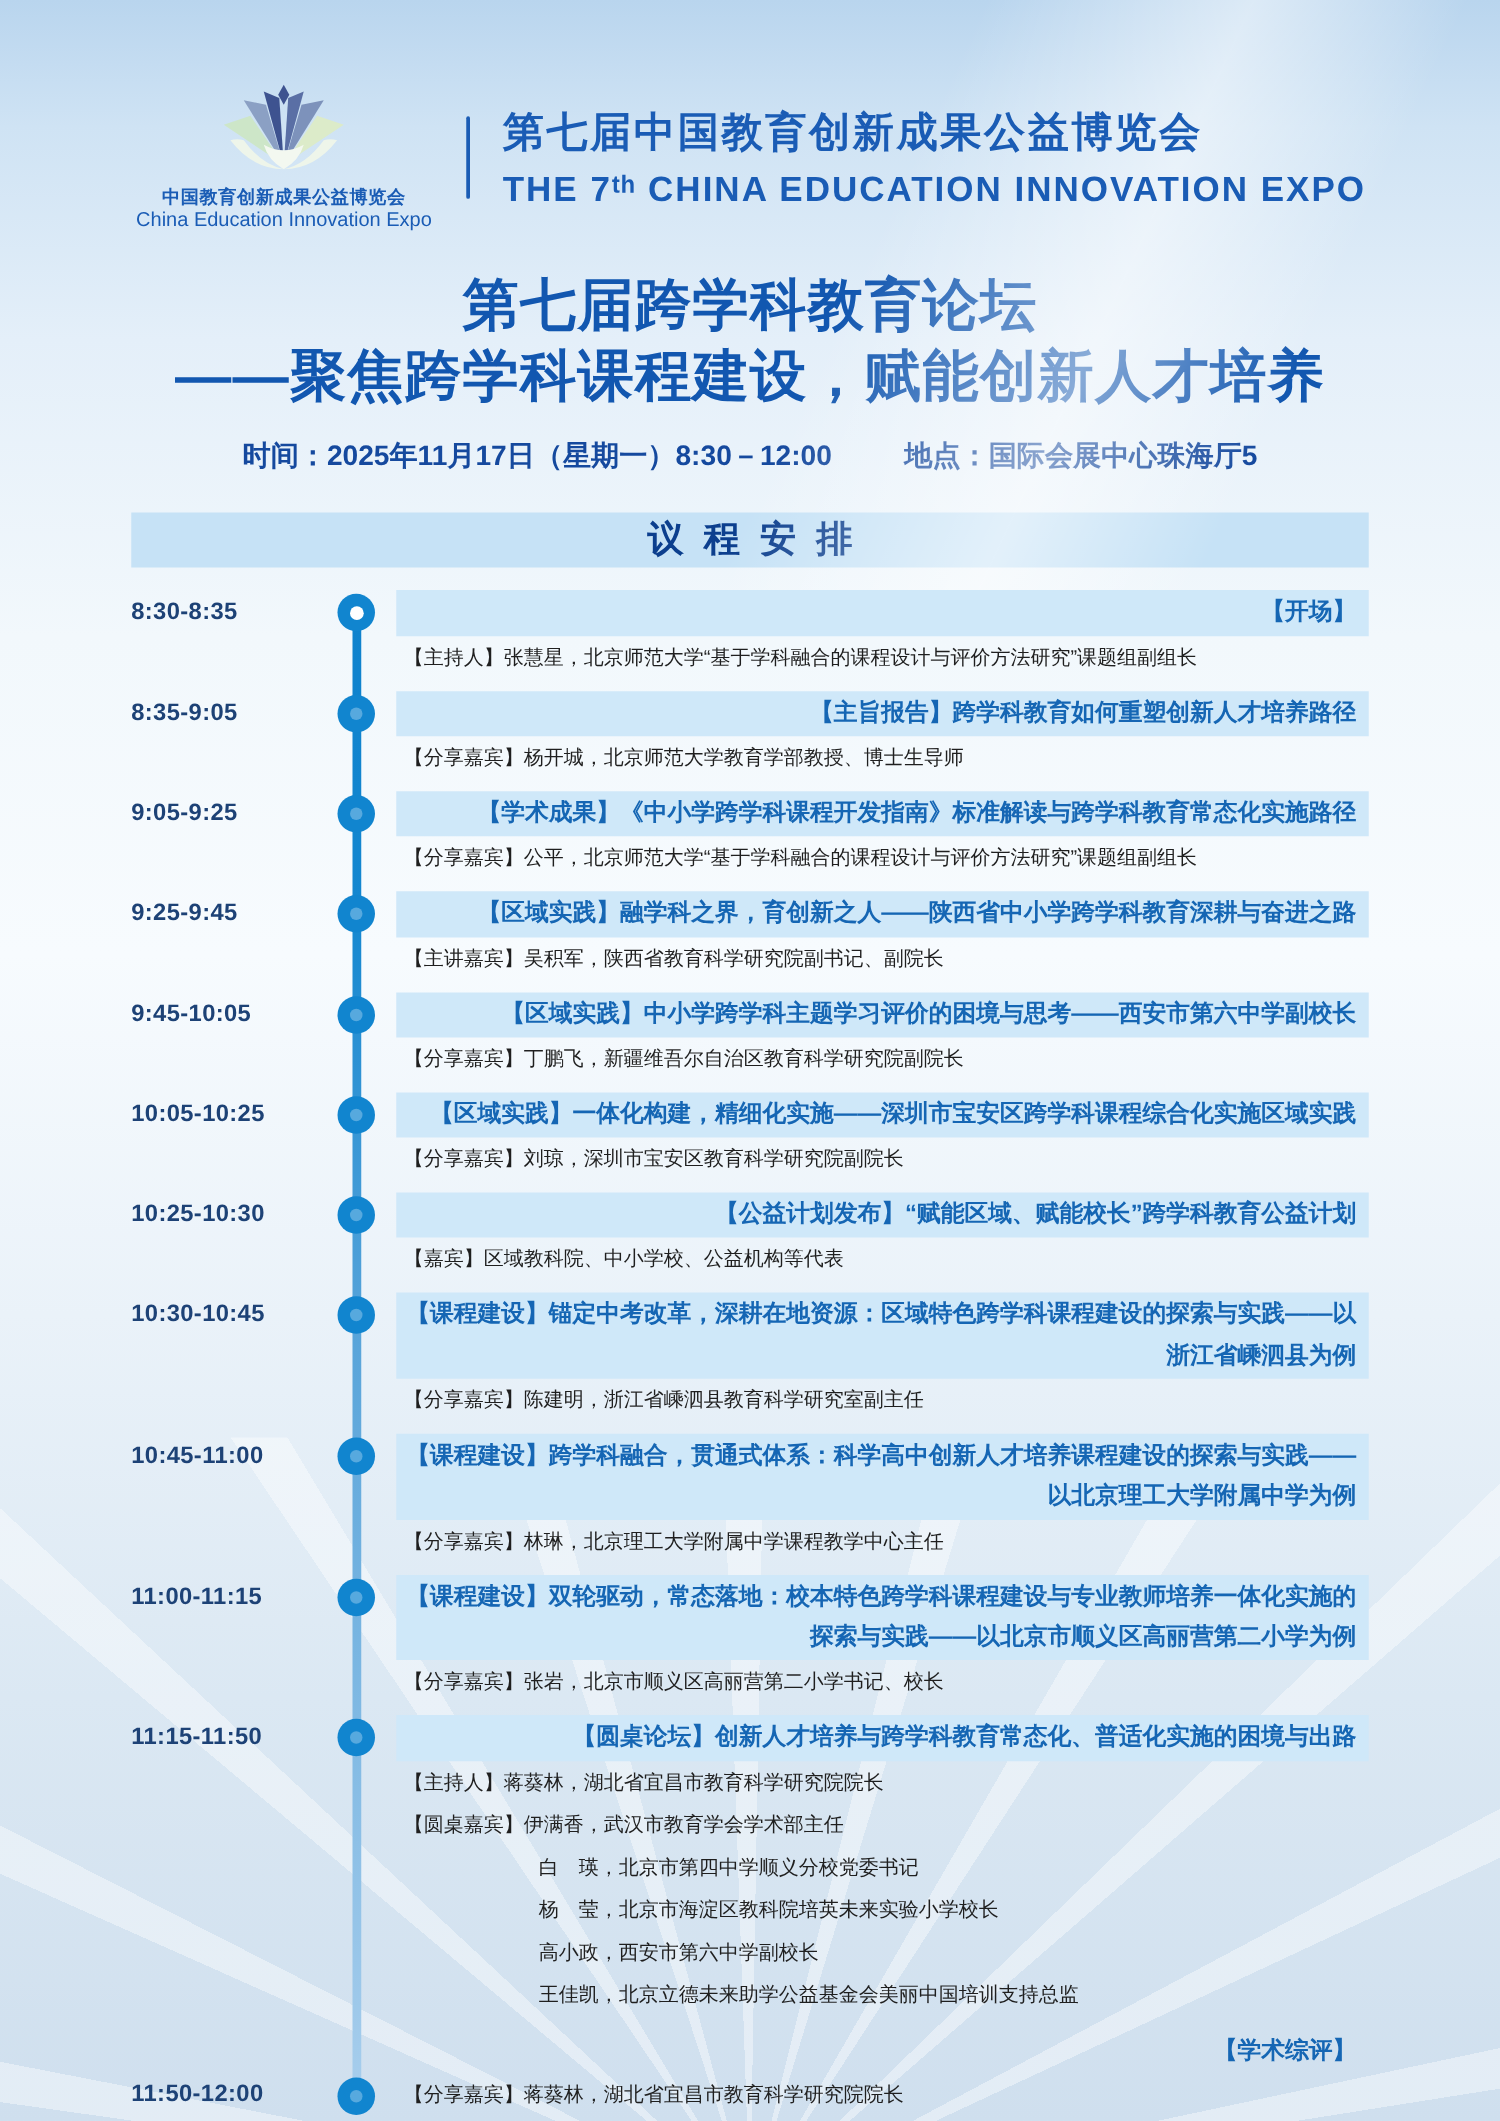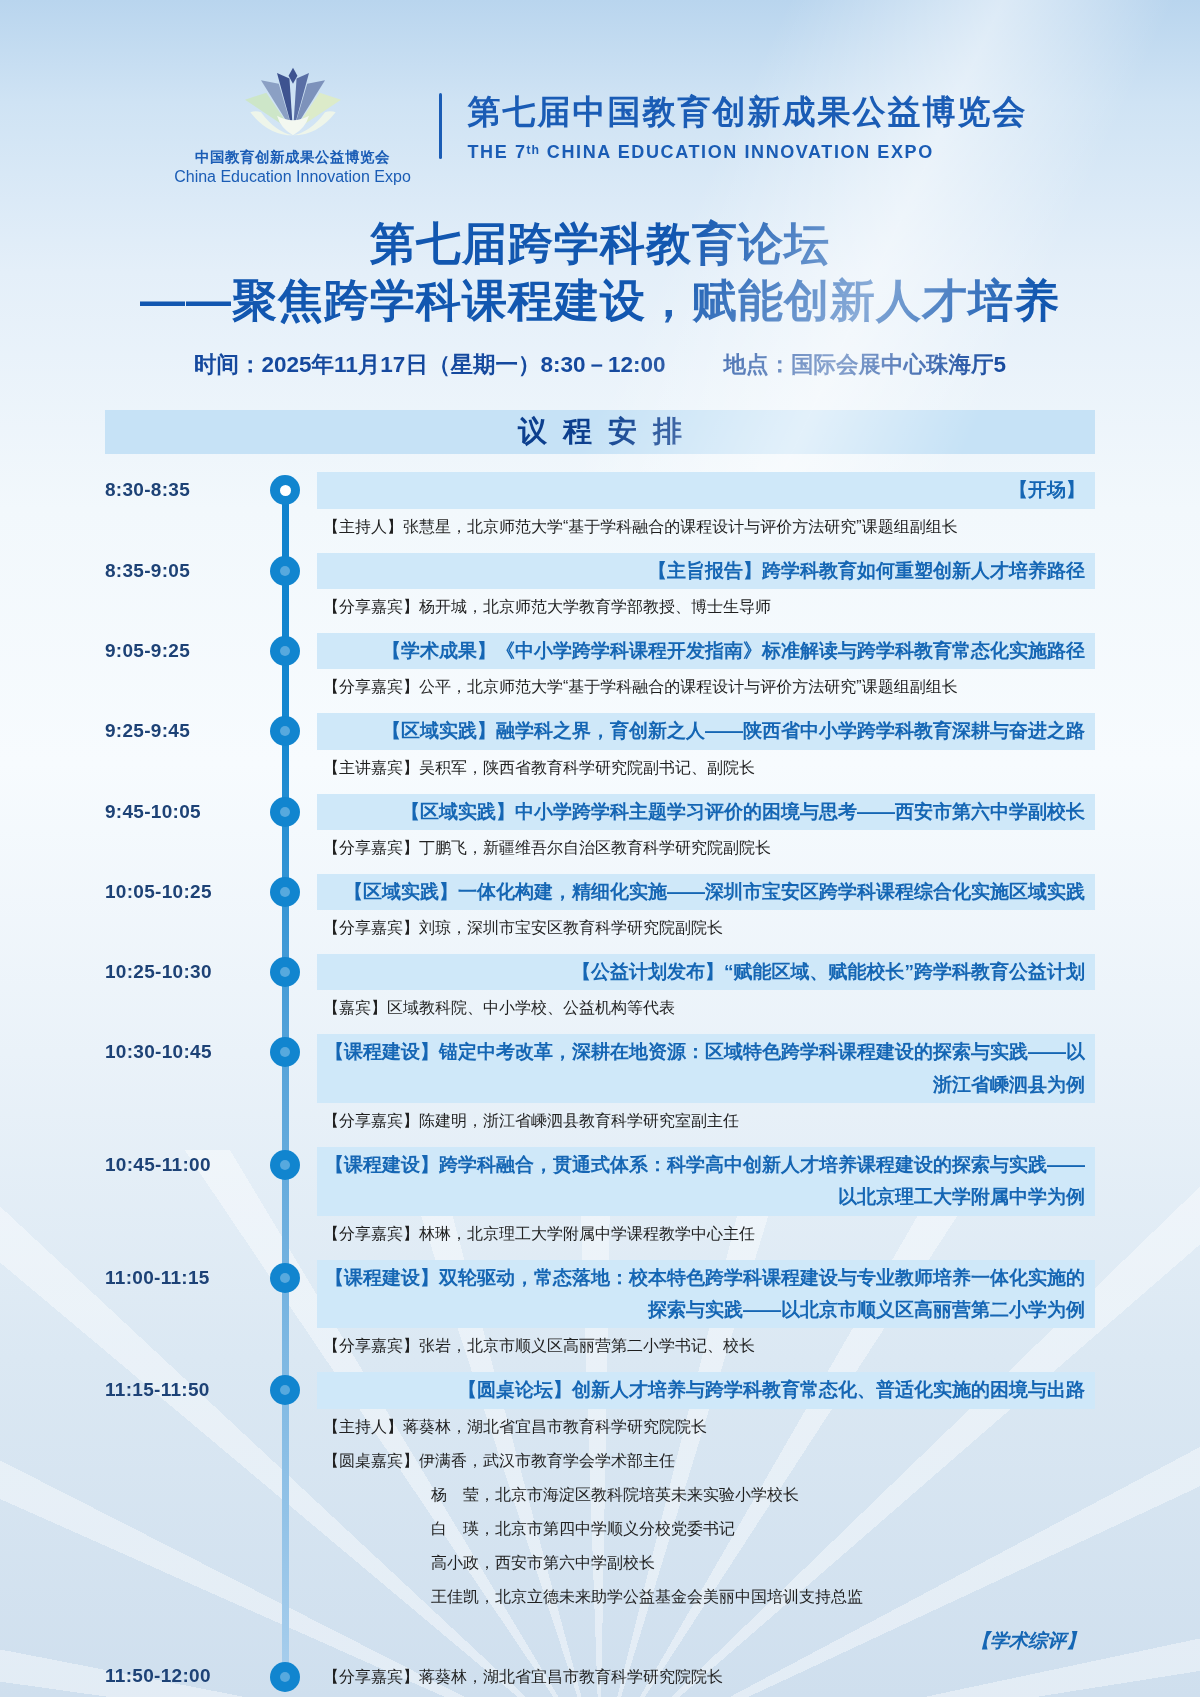--- a/index.html
+++ b/index.html
@@ -32,21 +32,21 @@
 
   
   .header { position:relative; display:flex; align-items:center; justify-content:center; padding-top:66px; gap:26px; }
   .logo-block { width:240px; text-align:center; }
   .logo-block svg { width:126px; height:80px; display:block; margin:0 auto 2px; }
   .logo-cn { font-size:14.5px; font-weight:bold; color:#1a5cb5; letter-spacing:.5px; }
   .logo-en { font-size:16px; color:#1a5cb5; margin-top:1px; }
   .divider { width:3px; height:66px; background:#1a5cb5; border-radius:2px; }
   .header-titles { text-align:left; }
   .header-title-cn { font-size:33px; font-weight:bold; color:#1a5cb5; letter-spacing:2px; }
-  .header-title-en { font-size:18px; font-weight:bold; color:#1a5cb5; letter-spacing:1.6px; margin-top:7px; }
+  .header-title-en { font-size:28px; font-weight:bold; color:#1a5cb5; letter-spacing:1.6px; margin-top:7px; }
 
   
   .forum-title { text-align:center; margin-top:30px; color:#1257b0; font-weight:bold; font-size:45px; line-height:1.26; letter-spacing:1px; }
   .forum-info { display:flex; justify-content:center; gap:58px; margin-top:20px; font-size:22.5px; font-weight:bold; color:#15499e; }
 
   
   .banner {
     margin:30px auto 0; width:990px; height:44px; background:#c6e2f6;
     display:flex; align-items:center; justify-content:center;
     font-size:29px; font-weight:bold; color:#0c3f8e;
@@ -66,21 +66,21 @@
     width:30px; height:30px; border-radius:50%; background:#1185cf;
     display:flex; align-items:center; justify-content:center; margin-top:3px; flex:none;
   }
   .dot::after { content:""; width:10px; height:10px; border-radius:50%; background:#57a9de; }
   .dot-first::after { background:#ffffff; width:11px; height:11px; }
   .content { flex:1; min-width:0; }
   .title {
     background:#cfe8f9; color:#1566b4; font-weight:bold;
     font-size:19px; line-height:1.7; padding:2px 10px 2px 6px;text-align:right;
   }
-  .title.plain { background:transparent;font-style:italic; }
+  .title.plain { background:transparent; }
   .detail { font-size:16px; line-height:32px; color:#1f1f1f; padding-left:6px; margin-top:2px; }
   .detail.indent { padding-left:114px; }
   .time-second .time { padding-top:42px; }
   .time-second .dot { margin-top:39px; }
 </style>
 </head>
 <body>
 
 <div class="page">
   <div class="streak"></div>
@@ -226,22 +226,22 @@
       </div>
       <div class="agenda-item">
         <div class="time">11:15-11:50</div>
         <div class="dotcol">
           <div class="dot"></div>
         </div>
         <div class="content">
           <div class="title">【圆桌论坛】创新人才培养与跨学科教育常态化、普适化实施的困境与出路</div>
           <div class="detail">【主持人】蒋葵林，湖北省宜昌市教育科学研究院院长</div>
           <div class="detail">【圆桌嘉宾】伊满香，武汉市教育学会学术部主任</div>
+          <div class="detail indent">白　瑛，北京市第四中学顺义分校党委书记</div>
           <div class="detail indent">杨　莹，北京市海淀区教科院培英未来实验小学校长</div>
-          <div class="detail indent">白　瑛，北京市第四中学顺义分校党委书记</div>
           <div class="detail indent">高小政，西安市第六中学副校长</div>
           <div class="detail indent">王佳凯，北京立德未来助学公益基金会美丽中国培训支持总监</div>
         </div>
       </div>
       <div class="agenda-item time-second">
         <div class="time">11:50-12:00</div>
         <div class="dotcol">
           <div class="dot"></div>
         </div>
         <div class="content">

